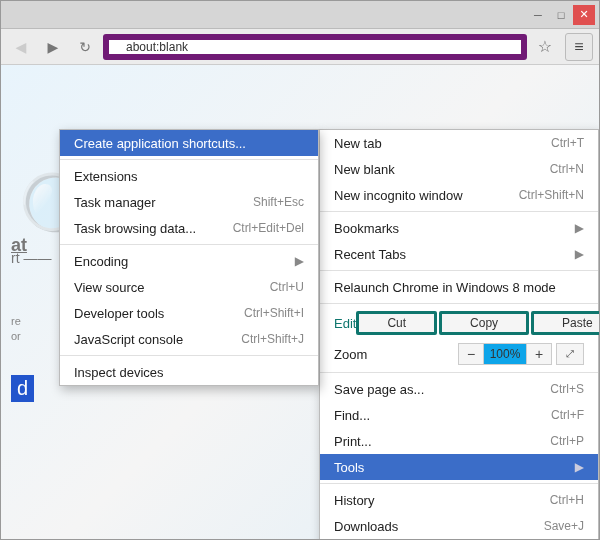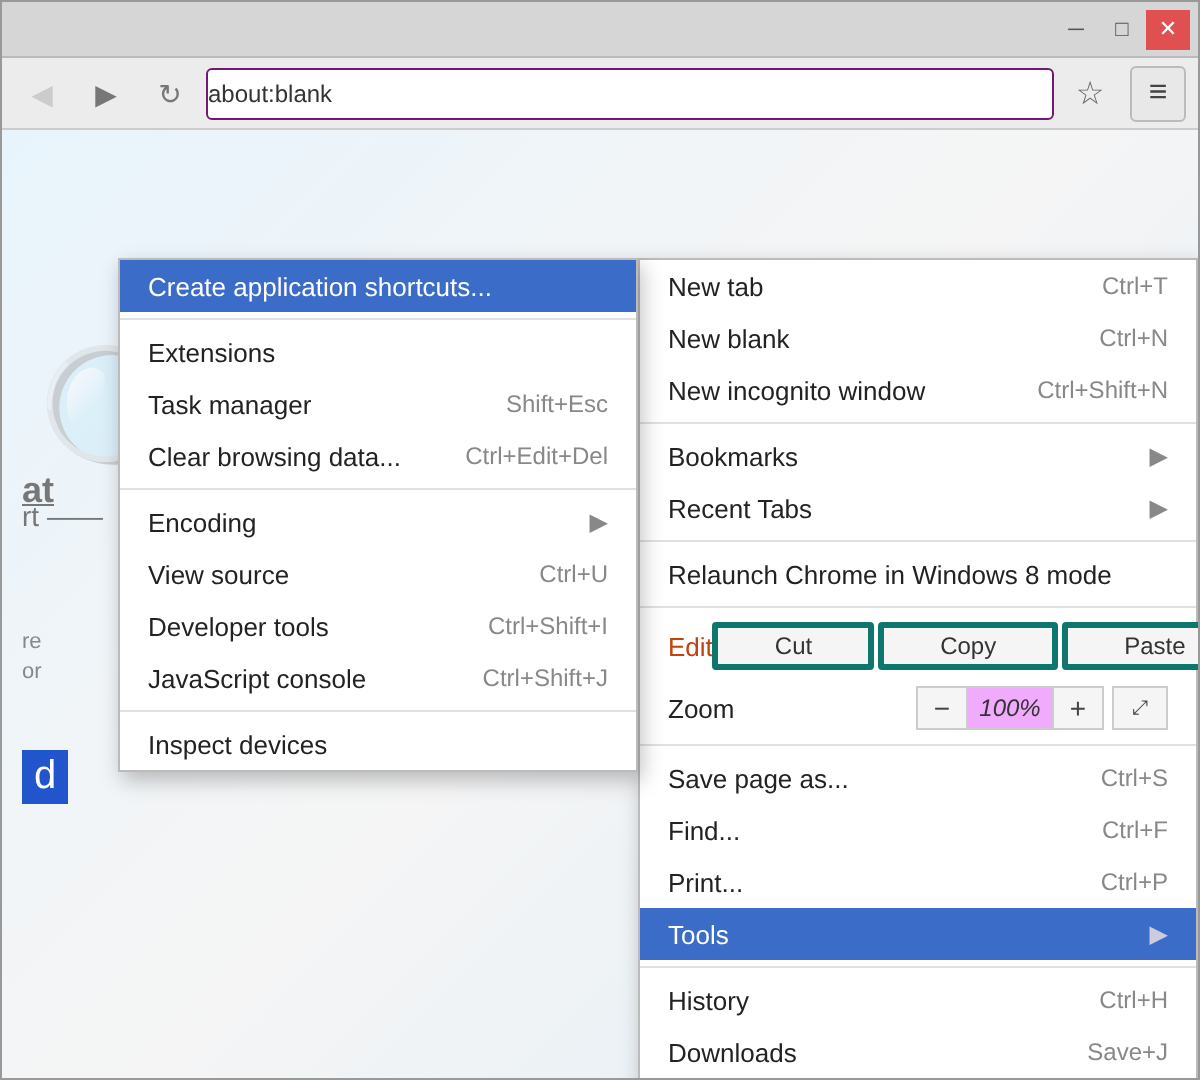--- a/index.html
+++ b/index.html
@@ -68,24 +68,24 @@
       cursor: pointer;
       display: flex; align-items: center; justify-content: center;
       color: #777;
       font-size: 14px;
     }
     .nav-btn.disabled { color: #ccc; cursor: default; }
 
     .address-bar {
       flex: 1;
       height: 26px;
-      border: 1px solid #701a75;
+      border: 6px solid #701a75;
       border-radius: 3px;
       background: white;
-      padding: 0 0;
+      padding: 0 17px;
       font-size: 12px;
       color: #333;
       display: flex; align-items: center;
     }
 
     .toolbar-right {
       display: flex; align-items: center; gap: 6px;
     }
     .star-icon, .menu-icon {
       width: 28px; height: 28px;
@@ -197,43 +197,43 @@
       border: 1px solid #ccc;
       background: #f5f5f5;
       cursor: pointer;
       display: flex; align-items: center; justify-content: center;
       font-size: 14px; color: #444;
     }
     .zoom-value {
       min-width: 42px; height: 22px;
       border-top: 1px solid #ccc;
       border-bottom: 1px solid #ccc;
-      background: #f0abfc;
+      background: #0ea5e9;
       display: flex; align-items: center; justify-content: center;
-      font-size: 12px; color: #333; font-style: italic;
+      font-size: 12px; color: #333;
     }
     .zoom-expand {
       width: 28px; height: 22px;
       border: 1px solid #ccc;
       background: #f5f5f5;
       cursor: pointer;
       display: flex; align-items: center; justify-content: center;
       font-size: 10px; color: #444;
       margin-left: 4px;
     }
 
     
     .edit-row {
       display: flex;
       align-items: center;
       justify-content: space-between;
       padding: 4px 14px;
       min-height: 28px;
     }
-    .edit-label { color: #c2410c; font-size: 13px; }
+    .edit-label { color: #0f766e; font-size: 13px; }
     .edit-btns { display: flex; gap: 2px; }
     .edit-btn {
       padding: 2px 28px;
       border: 3px solid #0f766e;
       background: #f5f5f5;
       cursor: pointer;
       font-size: 12px;
       color: #333;
       border-radius: 2px;
     }
@@ -390,21 +390,21 @@
       </div>
       <div class="menu-separator"></div>
       <div class="menu-item">
         <span>Extensions</span>
       </div>
       <div class="menu-item">
         <span>Task manager</span>
         <span class="shortcut">Shift+Esc</span>
       </div>
       <div class="menu-item">
-        <span>Clear browsing data...</span>
+        <span>Task browsing data...</span>
         <span class="shortcut">Ctrl+Edit+Del</span>
       </div>
       <div class="menu-separator"></div>
       <div class="menu-item">
         <span>Encoding</span>
         <span class="arrow">▶</span>
       </div>
       <div class="menu-item">
         <span>View source</span>
         <span class="shortcut">Ctrl+U</span>

